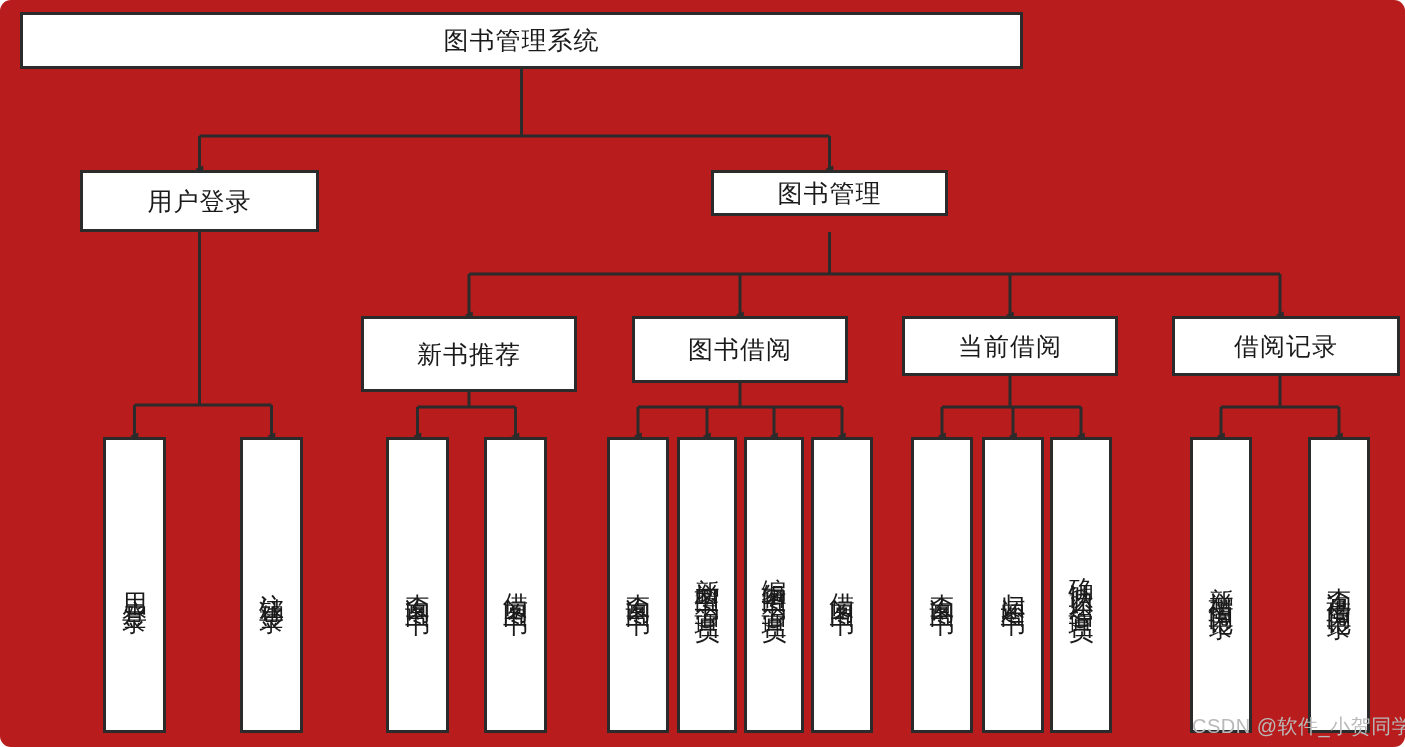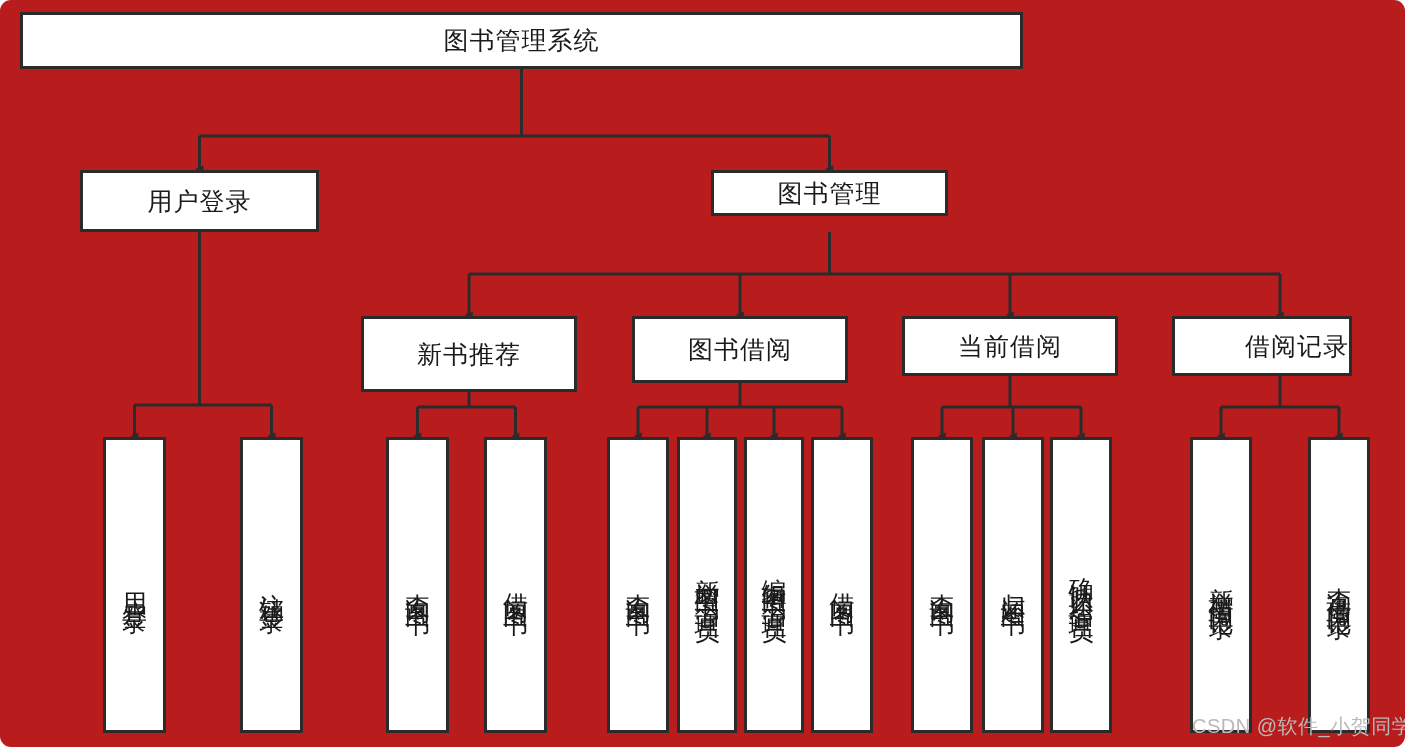--- a/index.html
+++ b/index.html
@@ -119,21 +119,21 @@
       </div>
       <div class="node horiz" style="left: 361px; top: 316px; width: 216px; height: 76px;">
         <span>新书推荐</span>
       </div>
       <div class="node horiz" style="left: 632px; top: 316px; width: 216px; height: 67px;">
         <span>图书借阅</span>
       </div>
       <div class="node horiz" style="left: 902px; top: 316px; width: 216px; height: 60px;">
         <span>当前借阅</span>
       </div>
-      <div class="node horiz" style="left: 1172px; top: 316px; width: 180px; height: 60px; justify-content: flex-end;">
+      <div class="node horiz" style="left: 1172px; top: 316px; width: 228px; height: 60px;">
         <span>借阅记录</span>
       </div>
       <div class="node vert" style="left: 103px; top: 437px; width: 63px; height: 296px;">
         <span class="vlabel">用户登录</span>
       </div>
       <div class="node vert" style="left: 240px; top: 437px; width: 63px; height: 296px;">
         <span class="vlabel">注销登录</span>
       </div>
       <div class="node vert" style="left: 386px; top: 437px; width: 63px; height: 296px;">
         <span class="vlabel">查询图书</span>

